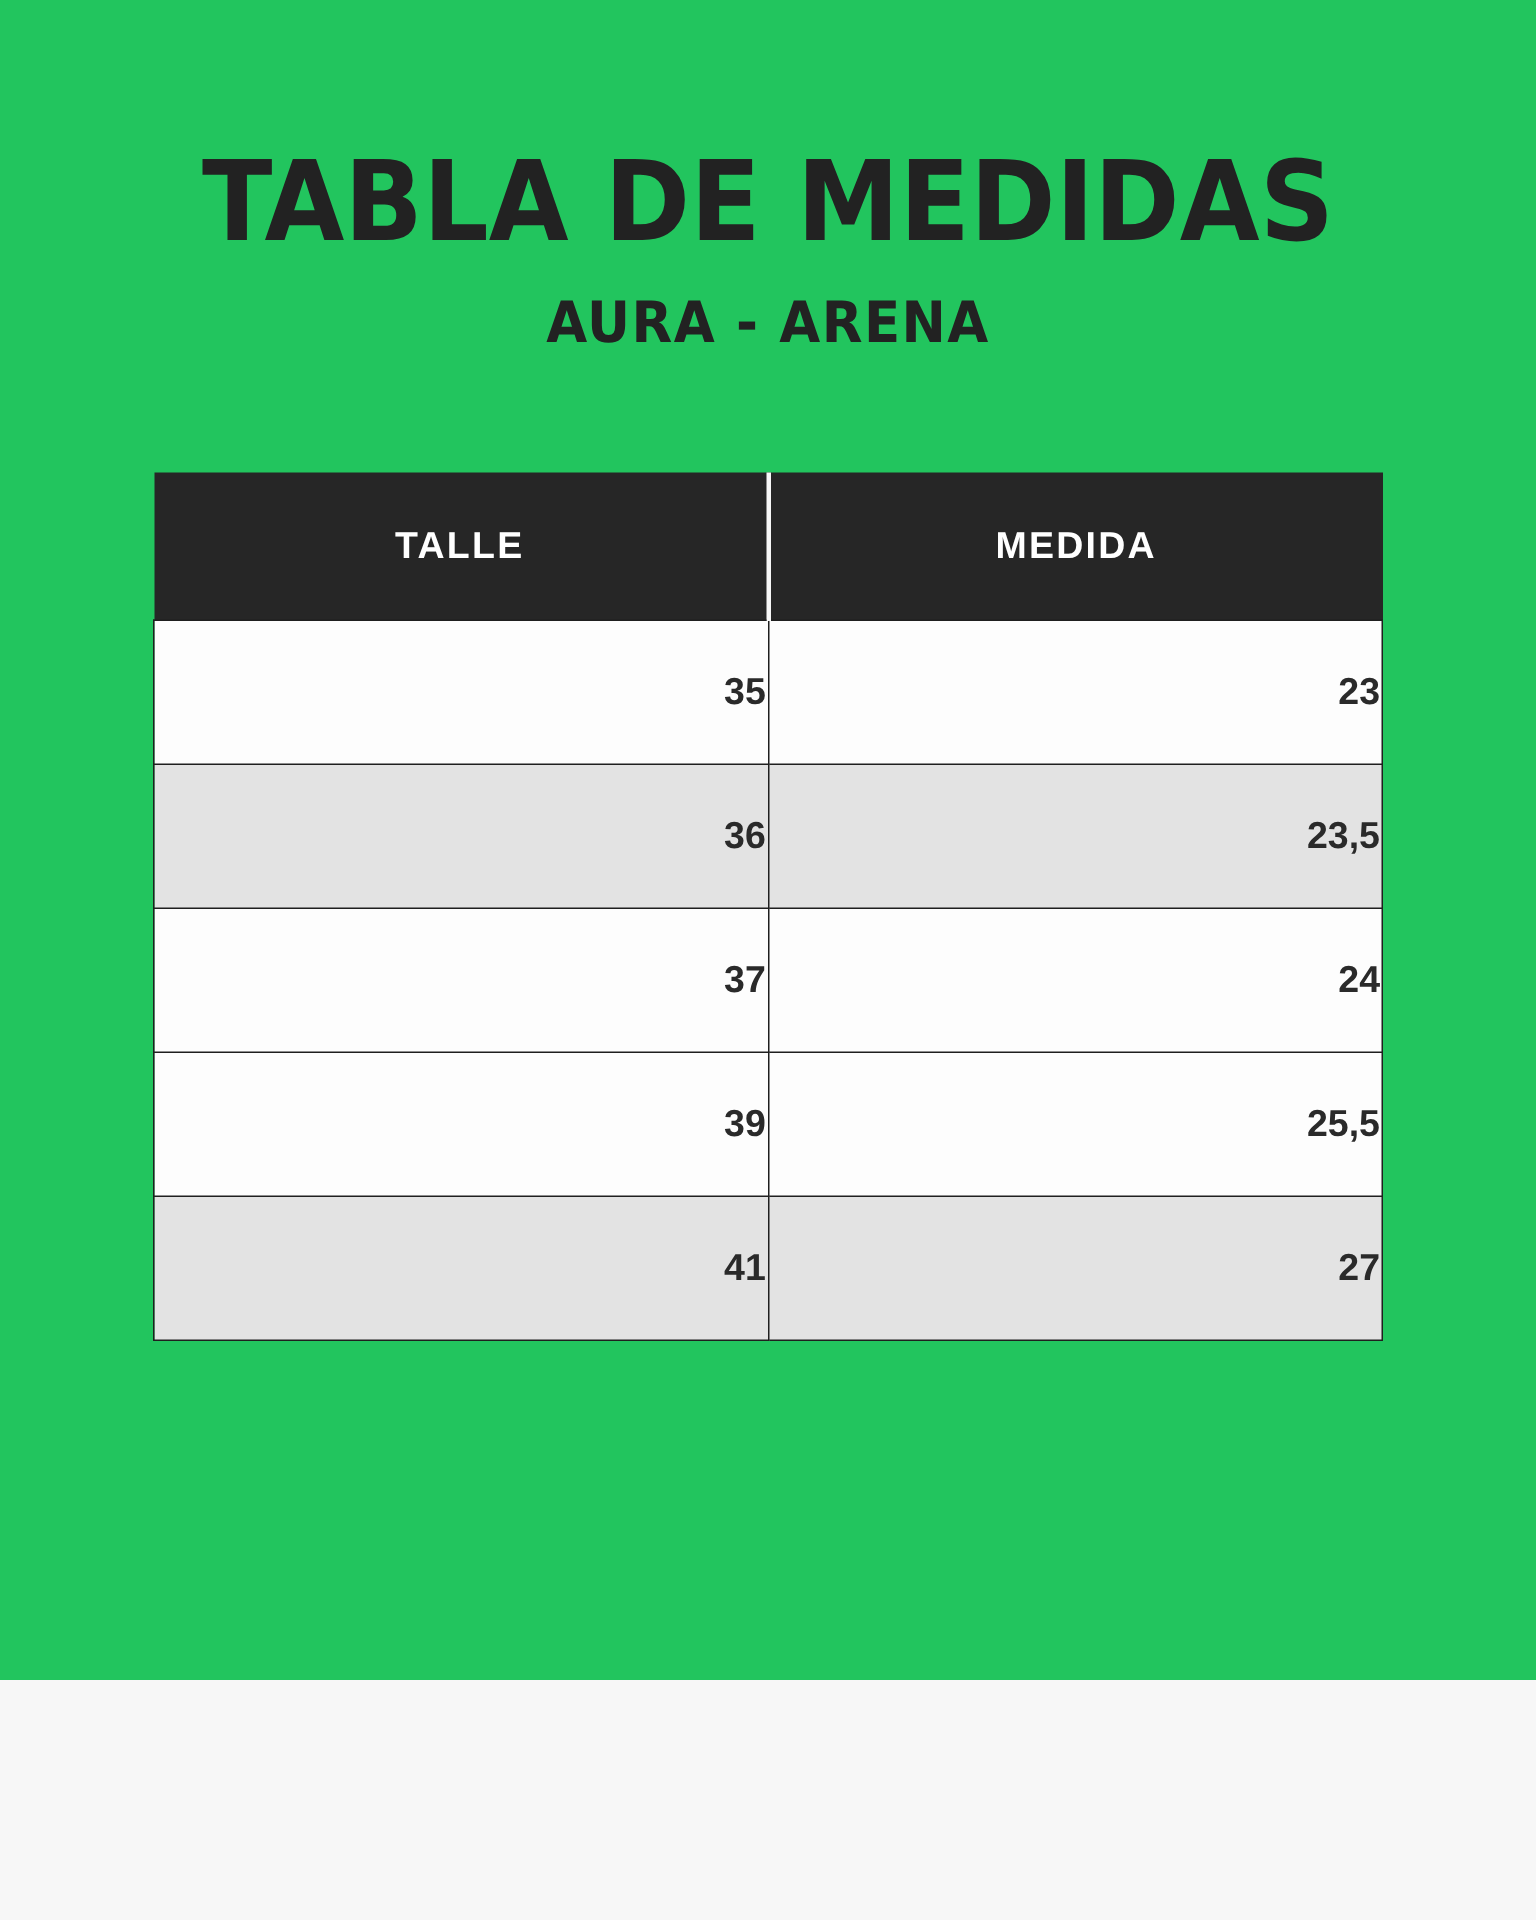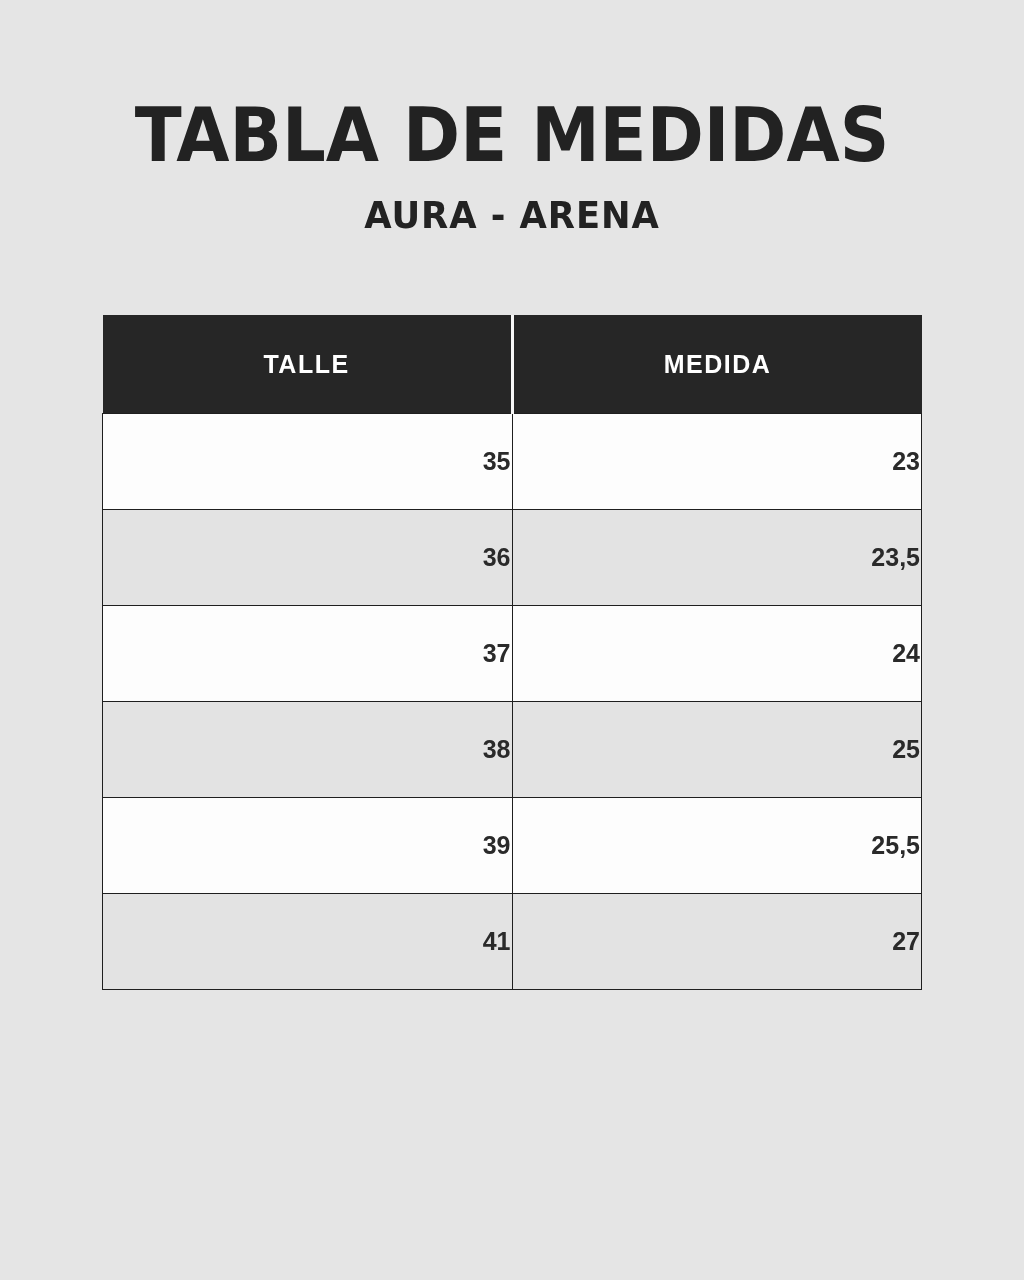--- a/index.html
+++ b/index.html
@@ -9,24 +9,24 @@
   body {
     width: 1024px;
     height: 1280px;
     background: #f7f7f7;
     font-family: "Liberation Sans", sans-serif;
     color: #1f1f1f;
     overflow: hidden;
   }
   .page {
     width: 1024px;
-    height: 1280px;
+    height: 1120px;
     box-sizing: border-box;
     position: relative;
-    background: #e5e5e5;
+    background: #22c55e;
   }
   .title {
     text-align: center;
     font-family: "DejaVu Sans", sans-serif;
     font-weight: 900;
     font-size: 74px;
     letter-spacing: 0px;
     color: #222222;
     margin: 0;
     padding-top: 98px;
@@ -119,24 +119,20 @@
           <td>23</td>
         </tr>
         <tr class="row-even">
           <td>36</td>
           <td>23,5</td>
         </tr>
         <tr class="row-odd">
           <td>37</td>
           <td>24</td>
         </tr>
-        <tr class="row-even">
-          <td>38</td>
-          <td>25</td>
-        </tr>
         <tr class="row-odd">
           <td>39</td>
           <td>25,5</td>
         </tr>
         <tr class="row-even">
           <td>41</td>
           <td>27</td>
         </tr>
       </tbody>
     </table>

